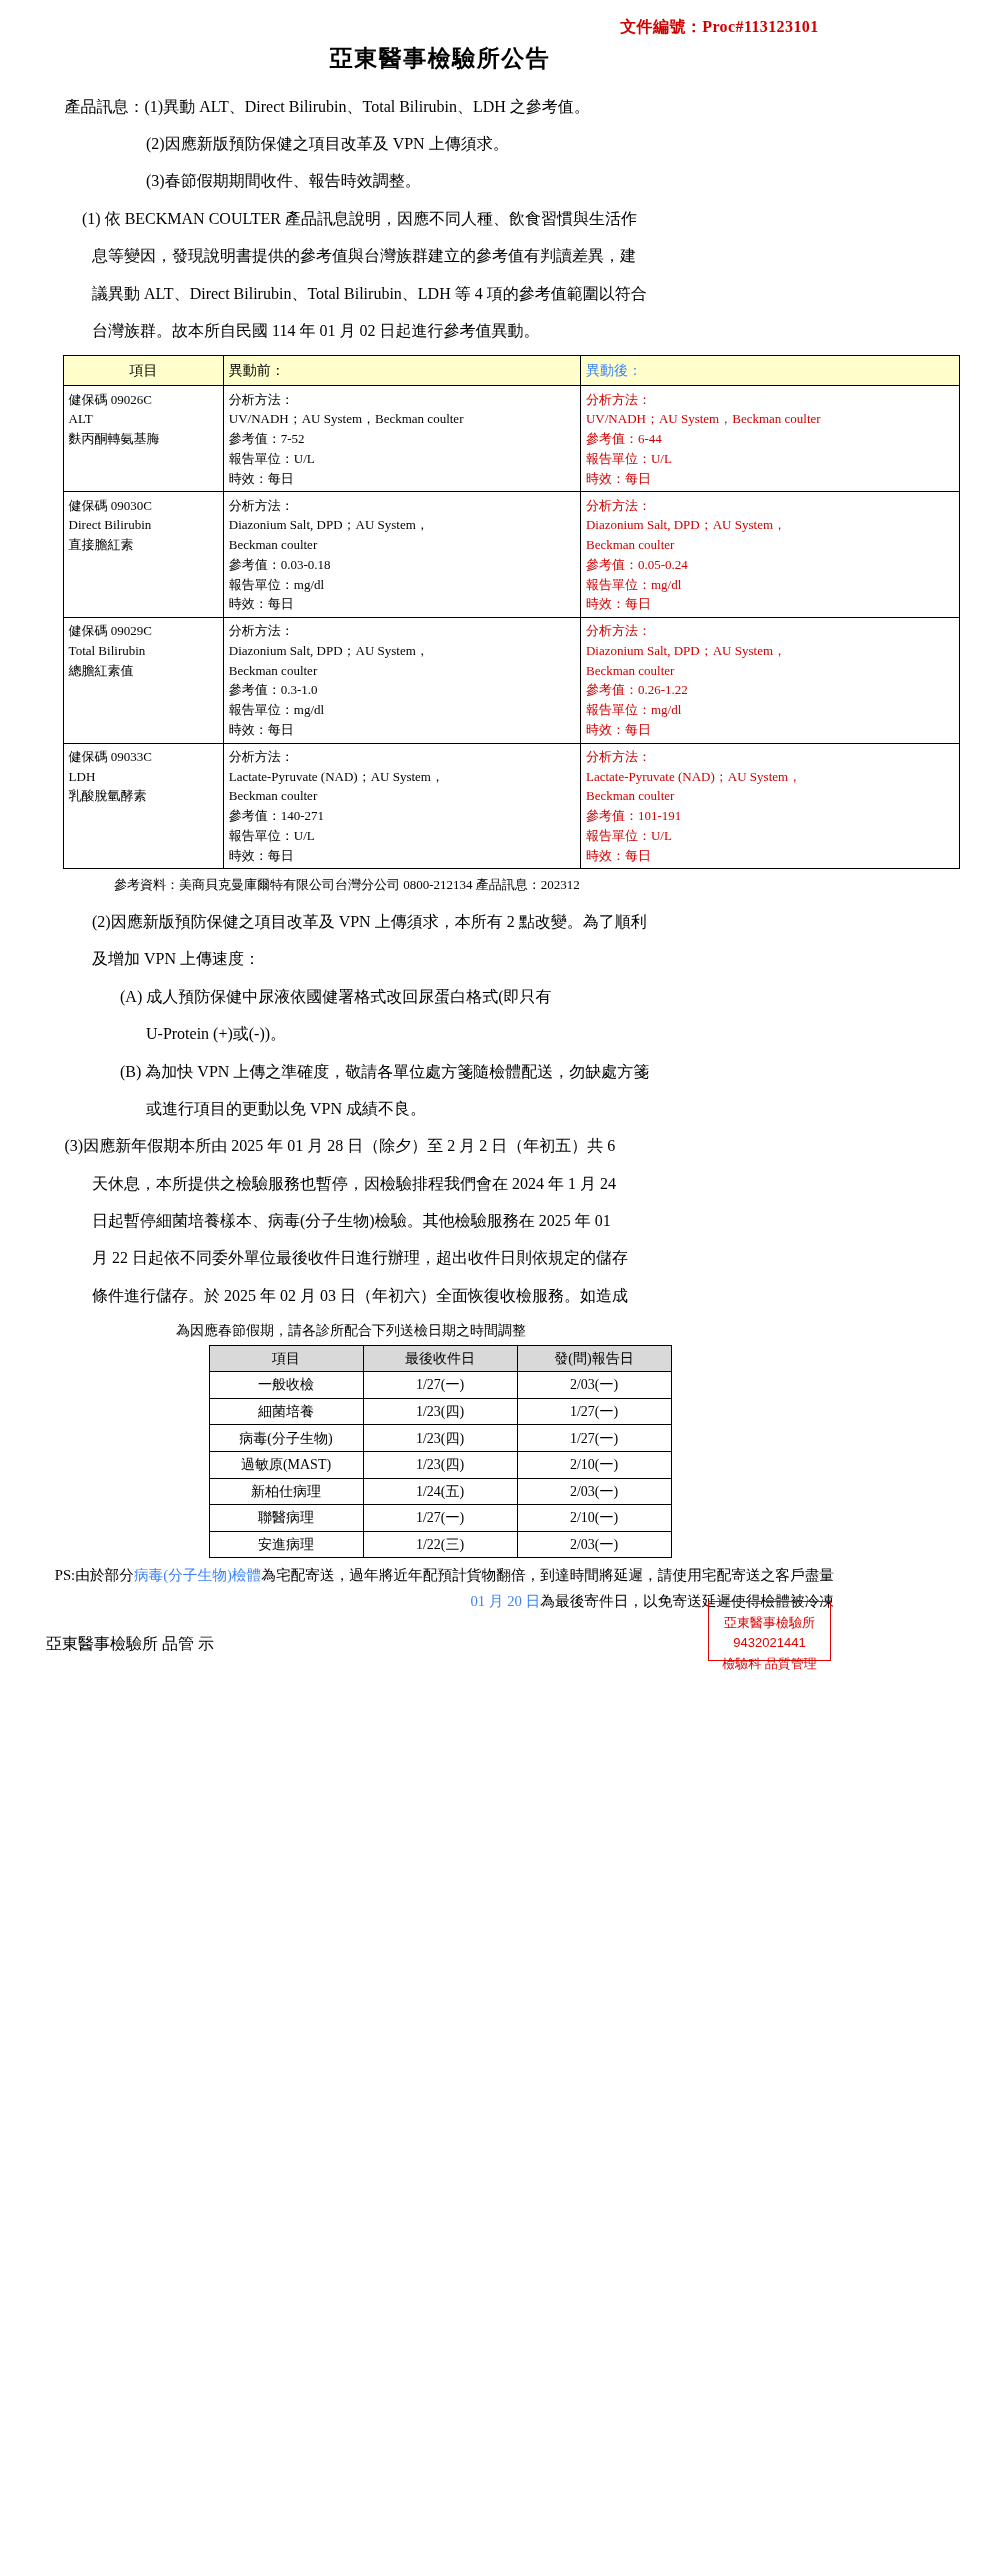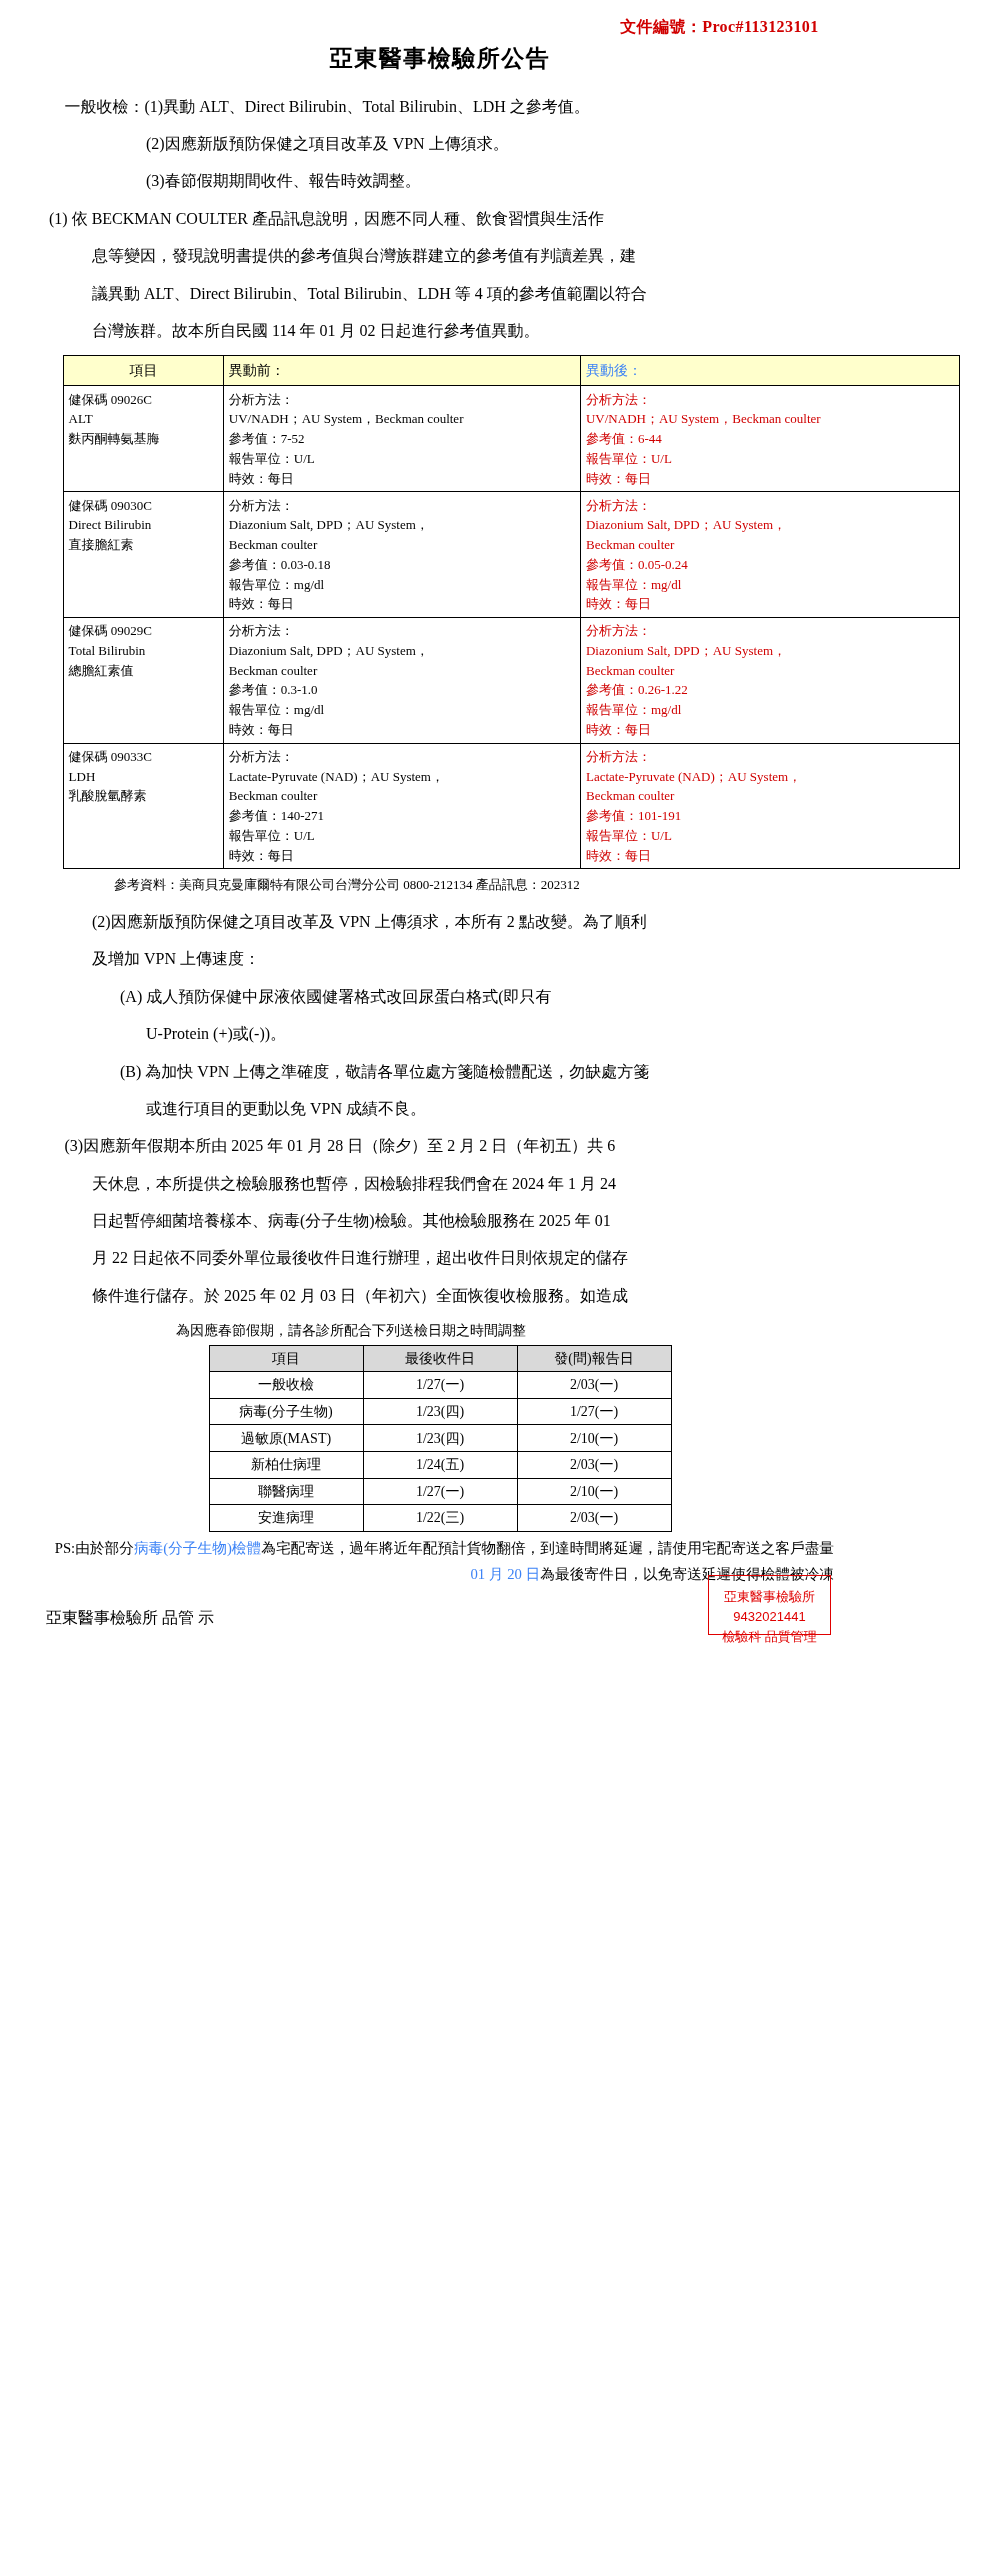--- a/index.html
+++ b/index.html
@@ -33,21 +33,21 @@
   p, .para{
     font-size:16px;
     line-height:2.05;
     margin:0 0 4.6px 0;
   }
   .indent-1{ margin-left:18.5px; }
   .indent-2{ margin-left:100px; }
   .indent-3{ margin-left:46px; }
   .indent-4{ margin-left:74px; }
   .hang{
-    margin-left:3px;
+    margin-left:36px;
     text-indent:0;
   }
   .hang-body{
     margin-left:46px;
   }
 
   
   table.cmp{
     border-collapse:collapse;
     width:866px;
@@ -132,21 +132,21 @@
 </style>
 </head>
 <body>
 
 <div class="page">
 
   <div class="doc-no">文件編號：Proc#113123101</div>
 
   <div class="title">亞東醫事檢驗所公告</div>
 
-  <p class="indent-1"><span>一般收檢：</span><span>(1)異動 ALT、Direct Bilirubin、Total Bilirubin、LDH 之參考值。</span></p>
+  <p class="indent-1"><span>產品訊息：</span><span>(1)異動 ALT、Direct Bilirubin、Total Bilirubin、LDH 之參考值。</span></p>
   <p class="indent-2">(2)因應新版預防保健之項目改革及 VPN 上傳須求。</p>
   <p class="indent-2">(3)春節假期期間收件、報告時效調整。</p>
 
   <p class="hang">(1) 依 BECKMAN COULTER 產品訊息說明，因應不同人種、飲食習慣與生活作</p>
   <p class="hang-body">息等變因，發現說明書提供的參考值與台灣族群建立的參考值有判讀差異，建</p>
   <p class="hang-body">議異動 ALT、Direct Bilirubin、Total Bilirubin、LDH 等 4 項的參考值範圍以符合</p>
   <p class="hang-body">台灣族群。故本所自民國 114 年 01 月 02 日起進行參考值異動。</p>
 
   <table class="cmp">
     <thead>
@@ -275,20 +275,25 @@
         <th>發(問)報告日</th>
       </tr>
     </thead>
     <tbody>
       <tr>
         <td>一般收檢</td>
         <td>1/27(一)</td>
         <td>2/03(一)</td>
       </tr>
       <tr>
+        <td>細菌培養</td>
+        <td>1/23(四)</td>
+        <td>1/27(一)</td>
+      </tr>
+      <tr>
         <td>病毒(分子生物)</td>
         <td>1/23(四)</td>
         <td>1/27(一)</td>
       </tr>
       <tr>
         <td>過敏原(MAST)</td>
         <td>1/23(四)</td>
         <td>2/10(一)</td>
       </tr>
       <tr>

